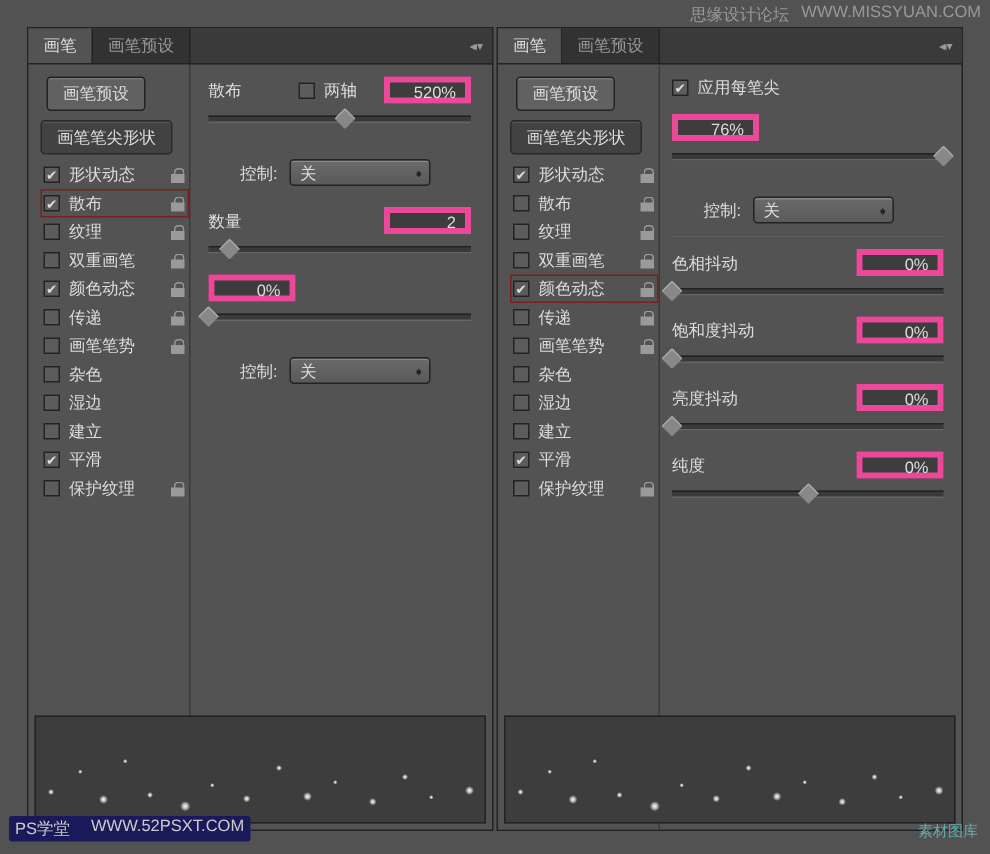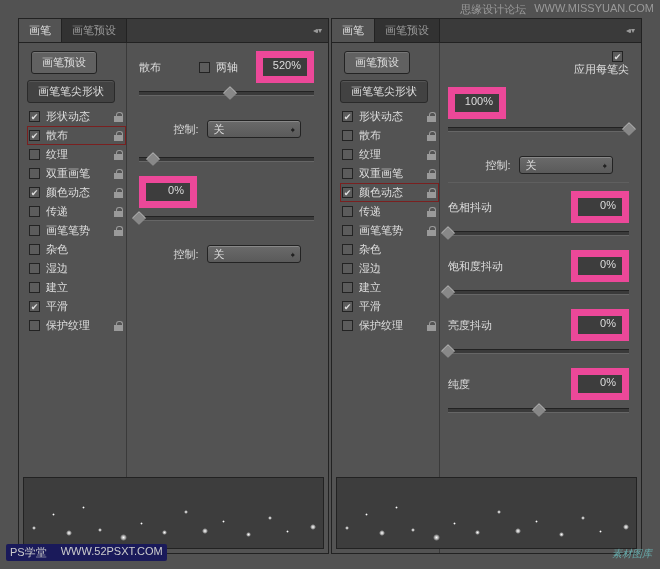--- a/index.html
+++ b/index.html
@@ -22,37 +22,37 @@
 .cb.on::before { content:"✔"; }
 .opt-row .lbl { flex:1; }
 .lockspace { width:16px; display:inline-flex; justify-content:center; }
 .lock-icon { width:9px; height:10px; position:relative; display:inline-block; }
 .lock-icon::before { content:""; position:absolute; bottom:0; width:9px; height:6px; background:#9a9a9a; }
 .lock-icon::after { content:""; position:absolute; top:0; left:2px; width:5px; height:5px; border:1px solid #9a9a9a; border-bottom:none; border-radius:3px 3px 0 0; }
 .settings { flex:1; padding:8px 14px 0 12px; }
 .settings.narrow { padding-left:8px; padding-right:12px; }
 .srow { display:flex; align-items:center; margin-bottom:3px; }
 .srow .lbl { flex:1; }
-.numbox { width:58px; height:32px; background:#3d3d3d; border:7px solid #ec4899; color:#ddd; text-align:right; padding:1px 6px 0 0; }
+.numbox { width:58px; height:18px; background:#3d3d3d; border:4px solid #ec4899; color:#ddd; text-align:right; padding:1px 6px 0 0; }
 .slider { height:14px; position:relative; margin:1px 0 10px 0; }
 .slider::before { content:""; position:absolute; left:0; right:0; top:5px; height:3px; background:#3a3a3a; border-top:1px solid #222; border-bottom:1px solid #666; }
 .slider .thumb { position:absolute; top:2px; width:10px; height:10px; background:#888; border-radius:1px; transform:translateX(-5px) rotate(45deg); box-shadow:inset 1px 1px 0 #aaa; }
-.ctrlrow { display:flex; align-items:center; margin:20px 0 14px 0;justify-content:center; }
+.ctrlrow { display:flex; align-items:center; margin:20px 0 14px 0; }
 .ctrlrow .lbl { width:46px; text-align:right; margin-right:8px; }
 .dropdown { width:94px; height:18px; background:linear-gradient(#6a6a6a,#5a5a5a); border:1px solid #232323; border-radius:3px; display:flex; align-items:center; padding:0 6px; position:relative; cursor:pointer; box-shadow:inset 0 1px 0 #888; }
 .dropdown::after { content:"◂▸"; position:absolute; right:5px; font-size:7px; letter-spacing:-2px; transform:rotate(90deg); color:#222; }
-.toprow { display:flex; align-items:flex-end; margin-bottom:10px;flex-direction:column; }
+.toprow { display:flex; align-items:center; margin-bottom:10px; }
 .toprow .cb { margin-right:6px; }
 .sep { height:1px; background:#444; border-bottom:1px solid #5f5f5f; margin:4px 0 8px 0; }
 .preview { position:absolute; bottom:4px; left:4px; right:4px; height:72px; background:#3d3d3d; border:1px solid #222; overflow:hidden; }
 .star { position:absolute; background:radial-gradient(circle,#fff 0%,rgba(255,255,255,0.6) 35%,transparent 70%); border-radius:50%; }
 .wm { position:absolute; color:#999; font-size:10px; }
 .wm.top { top:2px; right:6px; display:flex; gap:8px; }
 .wm.bl { bottom:8px; left:6px; background:#1a1a5a; color:#ccc; padding:1px 4px; border-radius:2px; font-size:9px; display:flex; gap:14px; }
-.wm.br { bottom:8px; right:8px; font-style:italic; color:#6aa; }
+.wm.br { bottom:8px; right:8px; color:#6aa; }
 </style>
 </head>
 <body>
 
 <div class="wm top">
     <span>思缘设计论坛</span>
     <span>WWW.MISSYUAN.COM</span>
   </div>
 
 <div class="panels">
@@ -154,20 +154,24 @@
     <span class="numbox">520%</span>
    </div>
    <div class="slider">
             <div class="thumb" style="left:52%"></div>
           </div>
    <div class="ctrlrow">
     <span class="lbl">控制:</span>
     <div class="dropdown">
               <span>关</span>
             </div>
+   </div>
+   <div class="srow">
+    <span class="lbl">数量</span>
+    <span class="numbox">2</span>
    </div>
    <div class="slider">
             <div class="thumb" style="left:8%"></div>
           </div>
    <div class="srow">
     <span class="numbox">0%</span>
    </div>
    <div class="slider">
             <div class="thumb" style="left:0%"></div>
           </div>
@@ -287,21 +291,21 @@
               </span>
             </div>
           </div>
   </div>
   <div class="settings narrow">
    <div class="toprow">
     <span class="cb on"></span>
     <span>应用每笔尖</span>
    </div>
    <div class="srow">
-    <span class="numbox">100%</span>
+    <span class="numbox">76%</span>
    </div>
    <div class="slider">
             <div class="thumb" style="left:100%"></div>
           </div>
    <div class="ctrlrow" style="margin-bottom:8px">
     <span class="lbl">控制:</span>
     <div class="dropdown">
               <span>关</span>
             </div>
    </div>

